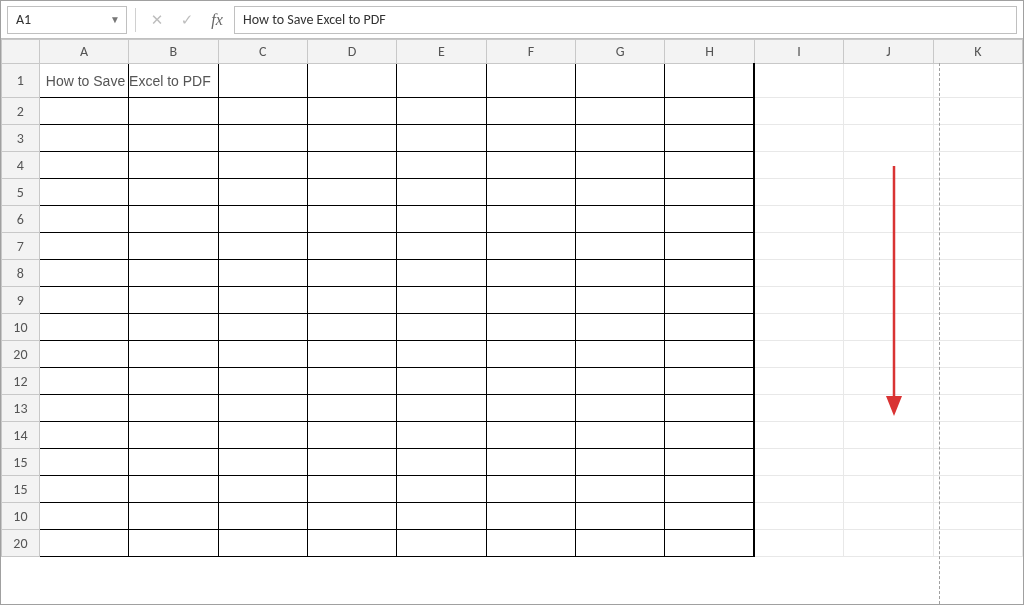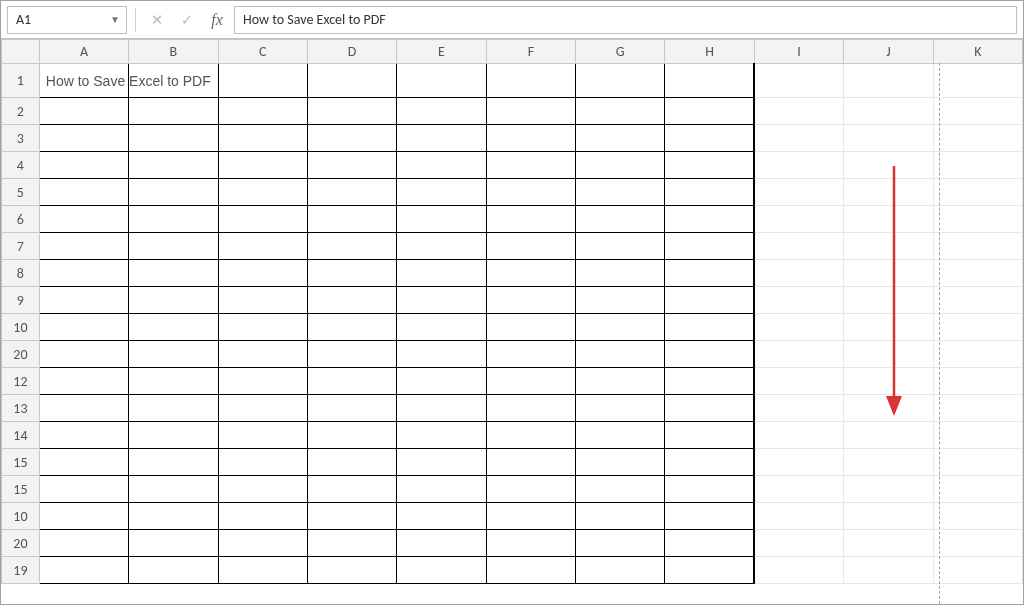--- a/index.html
+++ b/index.html
@@ -454,34 +454,20 @@
           <td class="cell print-cell"></td>
           <td class="cell print-cell"></td>
           <td class="cell print-cell"></td>
           <td class="cell print-cell"></td>
           <td class="cell print-cell"></td>
           <td class="cell print-cell print-right-edge"></td>
           <td class="cell nonprint"></td>
           <td class="cell nonprint"></td>
           <td class="cell nonprint"></td>
         </tr>
-        <tr>
-          <th class="rowhdr">19</th>
-          <td class="cell print-cell"></td>
-          <td class="cell print-cell"></td>
-          <td class="cell print-cell"></td>
-          <td class="cell print-cell"></td>
-          <td class="cell print-cell"></td>
-          <td class="cell print-cell"></td>
-          <td class="cell print-cell"></td>
-          <td class="cell print-cell print-right-edge"></td>
-          <td class="cell nonprint"></td>
-          <td class="cell nonprint"></td>
-          <td class="cell nonprint"></td>
-        </tr>
       </tbody>
     </table>
   <div class="page-break-line" id="page-break" style="left: 938px;"></div>
   <svg class="arrow-anno" id="arrow" width="40" height="260" style="left: 873px; top: 122px;">
     <line x1="20" y1="5" x2="20" y2="238"></line>
     <polygon points="20,255 12,235 28,235"></polygon>
   </svg>
 </div>
 
 </body></html>

